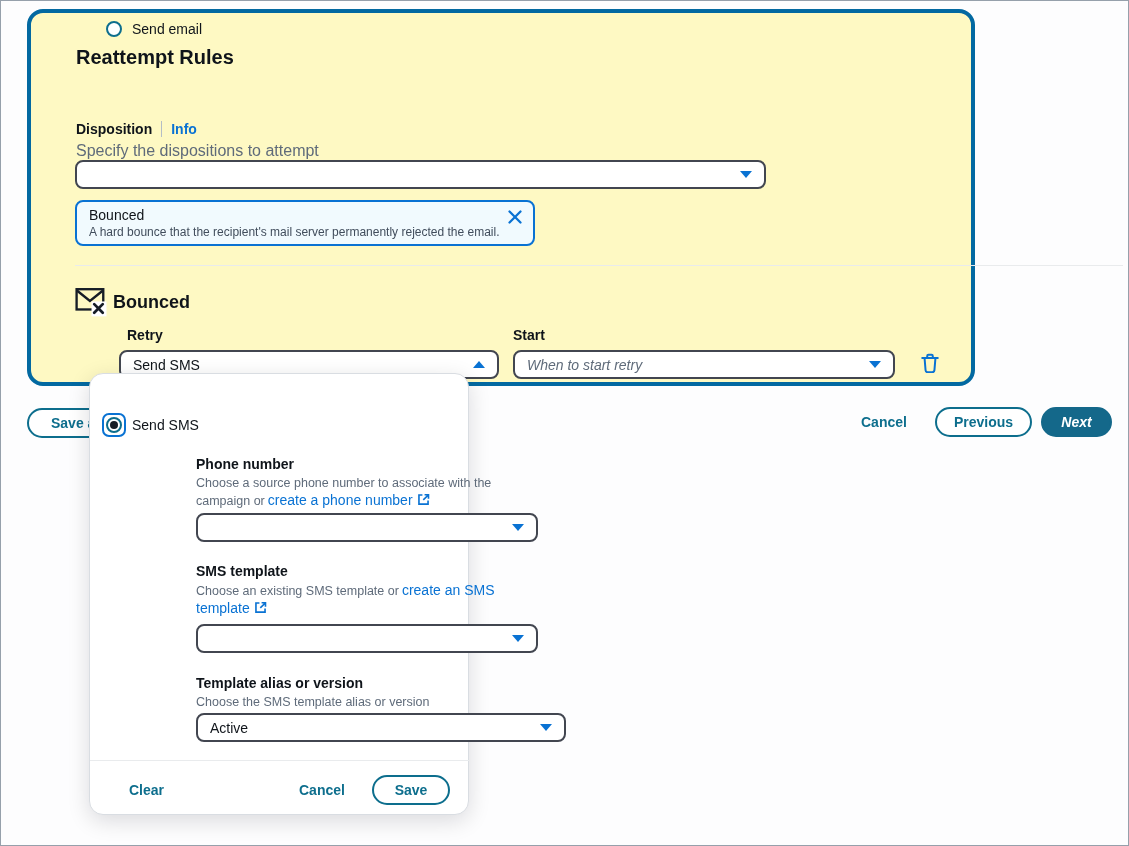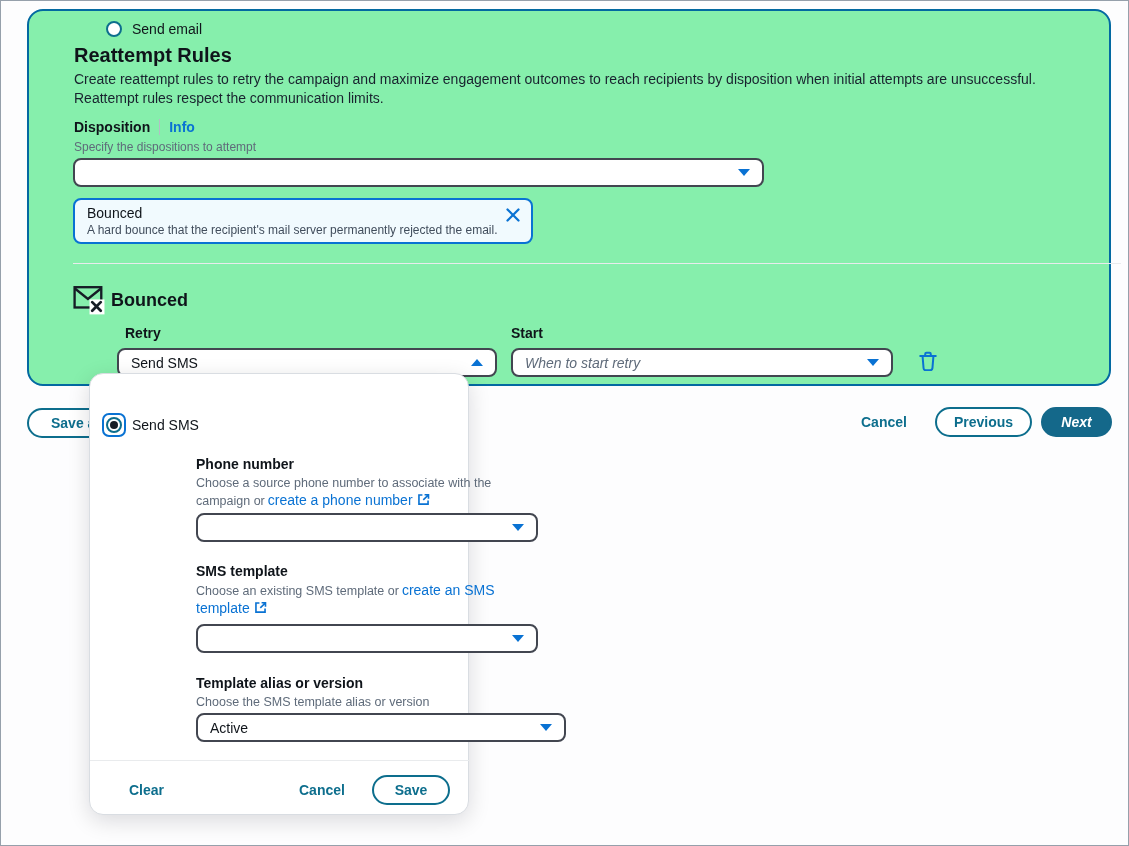--- a/index.html
+++ b/index.html
@@ -1,30 +1,30 @@
 <!DOCTYPE html>
 <html><head>
 <meta charset="utf-8">
 <style>
   * { box-sizing: border-box; margin: 0; padding: 0; }
   html,body { background:#fff; }
   body { font-family:"Liberation Sans", sans-serif; }
   .stage { position:relative; width:1129px; height:846px; background:#fdfdfe; border:1px solid #96a0ab; overflow:hidden; }
 
   
-  .card { position:absolute; left:26px; top:8px; width:1084px; height:377px; background:#86efac; border:2px solid #0369a1; border-radius:16px; }
+  .card { position:absolute; left:26px; top:8px; width:948px; height:377px; background:#fef9c3; border:4px solid #0369a1; border-radius:16px; }
 
   .page-title { position:absolute; left:45px; top:33px; font-size:20px; font-weight:700; color:#0f141a; }
   .page-desc { position:absolute; left:45px; top:59px; width:1022px; font-size:14px; line-height:19px; color:#18222e; }
 
   .disp-row { position:absolute; left:45px; top:108px; display:flex; align-items:flex-start; }
   .disp-label { font-size:14px; font-weight:700; color:#0f141a; }
   .vsep { width:1px; height:16px; background:#b4bdc6; margin:0 9px; }
   .info-link { font-size:14px; font-weight:700; color:#0972d3; cursor:pointer; }
-  .disp-hint { position:absolute; left:45px; top:129px; font-size:12px; color:#5f6b7a; }
+  .disp-hint { position:absolute; left:45px; top:129px; font-size:16px; color:#5f6b7a; }
 
   .sel { position:absolute; height:29px; background:#fff; border:2px solid #424650; border-radius:8px; display:flex; align-items:center; padding:0 12px; font-size:14px; color:#0f141a; cursor:pointer; }
   .sel .grow { flex:1; }
   .caret-down { width:0; height:0; border-left:6px solid transparent; border-right:6px solid transparent; border-top:7px solid #0972d3; }
   .caret-up { width:0; height:0; border-left:6px solid transparent; border-right:6px solid transparent; border-bottom:7px solid #0972d3; }
   .placeholder { font-style:italic; color:#5f6b7a; }
 
   .token { position:absolute; left:44px; top:187px; width:460px; height:46px; background:#f1fafe; border:2px solid #0972d3; border-radius:8px; padding:5px 12px; }
   .token-title { font-size:14px; color:#0f141a; }
   .token-desc { font-size:12px; color:#414d5c; margin-top:2px; }
@@ -63,21 +63,20 @@
 
   .panel-divider { position:absolute; left:0; top:758px; width:380px; height:1px; background:#e9ebed; }
 </style>
 </head>
 <body>
 
 <div class="stage">
 
   <div class="card">
     <div class="page-title">Reattempt Rules</div>
-    <div class="page-desc">Create reattempt rules to retry the campaign and maximize engagement outcomes to reach recipients by disposition when initial attempts are unsuccessful. Reattempt rules respect the communication limits.</div>
 
     <div class="disp-row">
       <span class="disp-label">Disposition</span>
       <span class="vsep"></span>
       <span class="info-link">Info</span>
     </div>
     <div class="disp-hint">Specify the dispositions to attempt</div>
 
     <div class="sel" style="left:44px; top:147px; width:691px;">
       <span class="grow"></span>

